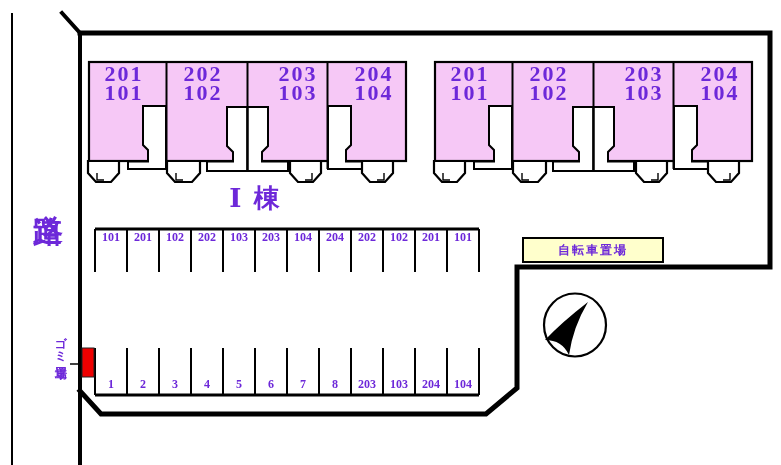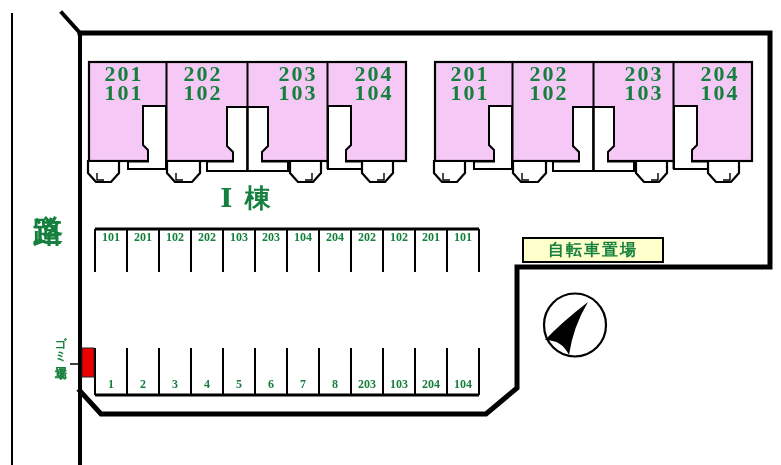--- a/index.html
+++ b/index.html
@@ -1,30 +1,30 @@
 <!DOCTYPE html>
 <html><head>
 <meta charset="utf-8">
 <style>
   html,body{margin:0;padding:0;background:#fff;}
   #canvas{
     position:relative;width:781px;height:465px;background:#ffffff;overflow:hidden;
     font-family:"Liberation Serif","DejaVu Serif",serif;
   }
   #plan-svg{position:absolute;left:0;top:0;}
-  .txt{position:absolute;color:#15803d;white-space:nowrap;}
+  .txt{position:absolute;color:#6d28d9;white-space:nowrap;}
   .unit-label{width:64px;text-align:center;font-weight:bold;font-size:22px;line-height:19px;letter-spacing:2px;}
   .bldg-name{width:130px;text-align:center;font-weight:bold;font-size:26px;letter-spacing:3px;}
   .vert{writing-mode:vertical-rl;text-orientation:upright;font-weight:bold;}
   #road-label{left:27px;top:191px;font-size:30px;height:80px;letter-spacing:2px;}
   #trash-label{left:54px;top:328px;font-size:12px;height:66px;letter-spacing:1px;line-height:14px;}
   #bike-box{
     left:522px;top:237px;width:138px;height:22px;
     background:#FFFFCC;border:2px solid #000;
-    text-align:center;line-height:22px;font-size:16px;font-weight:bold;letter-spacing:2px;
+    text-align:center;line-height:22px;font-size:12px;font-weight:bold;letter-spacing:2px;
   }
   .pn{width:32px;text-align:center;font-size:12px;font-weight:bold;line-height:13px;}
   .pn-top{top:231px;}
   .pn-bot{top:378px;}
 </style>
 </head>
 <body>
 
 <div id="canvas">
 
@@ -103,21 +103,21 @@
   </div>
   <div class="txt unit-label" style="left:612px;top:64px;">
     <div>203</div>
       <div>103</div>
   </div>
   <div class="txt unit-label" style="left:688px;top:64px;">
     <div>204</div>
       <div>104</div>
   </div>
 
-  <div class="txt bldg-name" style="left:182px;top:181px;">Ⅰ 棟</div>
+  <div class="txt bldg-name" style="left:191px;top:181px;">Ⅰ 棟</div>
 
   <div class="txt pn pn-top" style="left:95px;">101</div>
   <div class="txt pn pn-top" style="left:127px;">201</div>
   <div class="txt pn pn-top" style="left:159px;">102</div>
   <div class="txt pn pn-top" style="left:191px;">202</div>
   <div class="txt pn pn-top" style="left:223px;">103</div>
   <div class="txt pn pn-top" style="left:255px;">203</div>
   <div class="txt pn pn-top" style="left:287px;">104</div>
   <div class="txt pn pn-top" style="left:319px;">204</div>
   <div class="txt pn pn-top" style="left:351px;">202</div>

